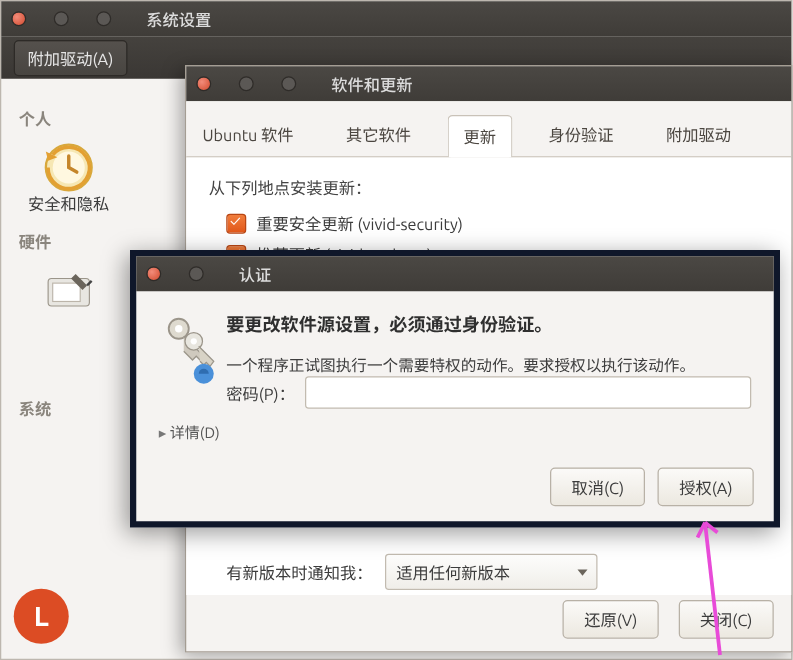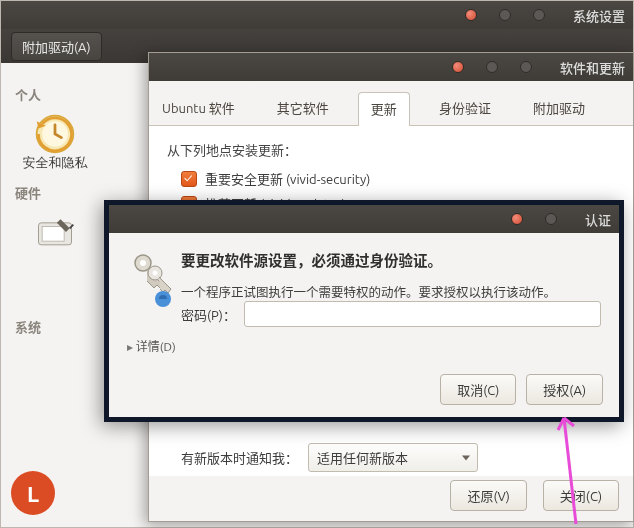--- a/index.html
+++ b/index.html
@@ -15,21 +15,20 @@
   }
   
   .titlebar {
     background: linear-gradient(#4b4844, #3f3c38);
     height: 28px;
     display: flex;
     align-items: center;
     padding: 12px 8px;
     color: #ddd;
     gap: 22px;
-    justify-content: flex-end;
   }
   .wc { width: 12px; height: 12px; border-radius: 50%; background: #5b5855; border: 1px solid #2f2c29; }
   .wc.close { background: radial-gradient(circle at 35% 35%, #f28c7a, #d24a2e); }
   .titlebar .title { margin-left: 6px; font-weight: 500; color: #dcdcdc; }
 
   
   .win-settings {
     position: absolute; left: 0; top: 0; width: 634px; height: 528px;
     background: #f5f3f1; border: 1px solid #bdb7af;
   }
@@ -41,21 +40,21 @@
     background: linear-gradient(#55514d,#484541);
     color: #e6e6e6;
     border: 1px solid #2d2a27;
     border-radius: 4px;
     padding: 4px 10px;
     font-size: 13px;
   }
   .settings-body { padding: 12px 14px; }
   .section-hdr { color: #8a857d; font-weight: bold; margin: 10px 0 8px; }
   .icon-grid { display: flex; flex-wrap: wrap; gap: 26px 40px; }
-  .app-icon { width: 80px; display: flex; flex-direction: column; align-items: center; text-align: center; line-height: 1.3; font-family: Liberation Mono, monospace; }
+  .app-icon { width: 80px; display: flex; flex-direction: column; align-items: center; text-align: center; line-height: 1.3; }
   .app-icon .glyph { width: 44px; height: 44px; display:flex; align-items:center; justify-content:center; }
   .livepatch { position:absolute; left:10px; bottom:12px; display:flex; align-items:center; gap:10px;}
   .liveglyph{ width:44px;height:44px;border-radius:50%; background:#dc4c24; display:flex;align-items:center;justify-content:center;color:#fff;font-weight:bold;font-size:22px;}
 
   
   .win-su {
     position: absolute; left: 148px; top: 52px; width: 486px; height: 470px;
     background: #f5f3f1; border: 1px solid #a49d93; box-shadow: -3px 3px 14px rgba(0,0,0,.35);
   }
   .tabs { display:flex; border-bottom:1px solid #c9c2b8; padding: 10px 0 0; gap:16px; background:#f5f3f1;}

